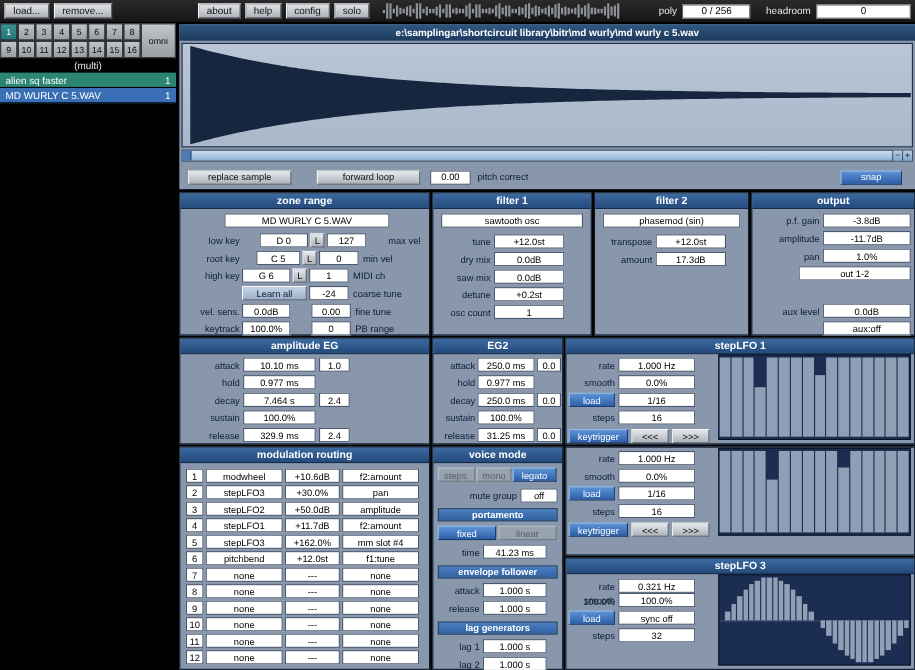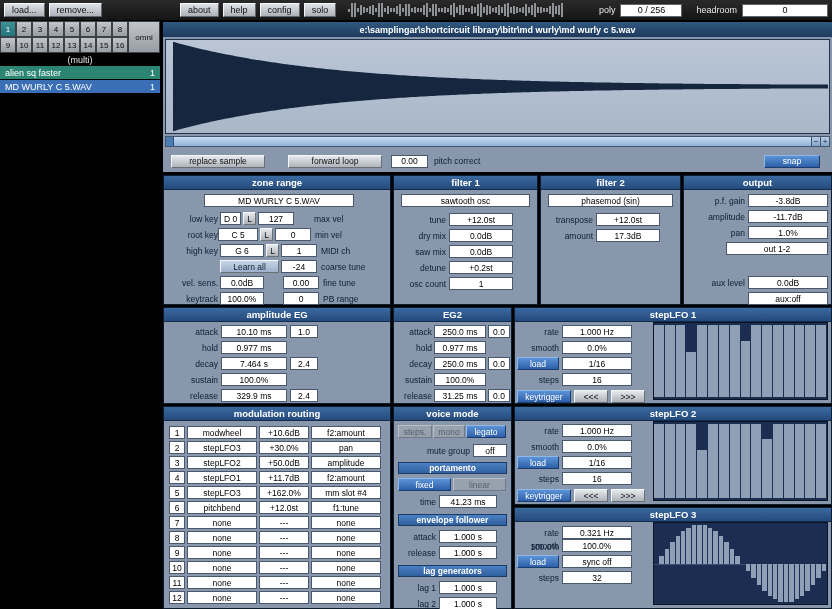--- a/index.html
+++ b/index.html
@@ -223,28 +223,28 @@
   </div>
 
   <div class="section" style="left:163px;top:175px;width:228px;height:130px">
     <div class="hdr">zone range</div>
     <div style="padding:4px 0 0 4px">
       <div class="row" style="justify-content:center;margin-bottom:5px">
         <div class="fld" style="width:150px">MD WURLY C 5.WAV</div>
       </div>
       <div class="row" style="margin-bottom:3px">
         <div class="lbl" style="width:50px">low key</div>
-        <div class="fld" style="width:21px;margin-left:2px">D 0</div>
+        <div class="fld" style="width:44px;margin-left:18px">D 0</div>
         <div class="btn" style="width:13px;margin-left:2px">L</div>
         <div class="fld" style="width:36px;margin-left:2px">127</div>
         <div class="lbl left" style="margin-left:20px">max vel</div>
       </div>
       <div class="row" style="margin-bottom:3px">
         <div class="lbl" style="width:50px">root key</div>
-        <div class="fld" style="width:40px;margin-left:0">C 5</div>
+        <div class="fld" style="width:40px;margin-left:15px">C 5</div>
         <div class="btn" style="width:13px;margin-left:2px">L</div>
         <div class="fld" style="width:36px;margin-left:2px">0</div>
         <div class="lbl left" style="margin-left:4px">min vel</div>
       </div>
       <div class="row" style="margin-bottom:3px">
         <div class="lbl" style="width:50px">high key</div>
         <div class="fld" style="width:44px;margin-left:2px">G 6</div>
         <div class="btn" style="width:13px;margin-left:2px">L</div>
         <div class="fld" style="width:36px;margin-left:2px">1</div>
         <div class="lbl left" style="margin-left:4px">MIDI ch</div>
@@ -566,21 +566,20 @@
         <div class="fld" style="width:58px;margin-left:3px">1.000 s</div>
       </div>
       <div class="row">
         <div class="lbl" style="width:38px">lag 2</div>
         <div class="fld" style="width:58px;margin-left:3px">1.000 s</div>
       </div>
     </div>
   </div>
 
   <div class="section" style="left:514px;top:406px;width:318px;height:99px">
-    <div class="hdr">stepLFO 2</div>
     <div style="padding:3px 0 0 2px;position:relative;height:83px">
       <div class="row" style="margin-bottom:3px">
         <div class="lbl" style="width:42px">rate</div>
         <div class="fld" style="width:70px;margin-left:3px">1.000 Hz</div>
       </div>
       <div class="row" style="margin-bottom:3px">
         <div class="lbl" style="width:42px">smooth</div>
         <div class="fld" style="width:70px;margin-left:3px">0.0%</div>
       </div>
       <div class="row" style="margin-bottom:3px">

